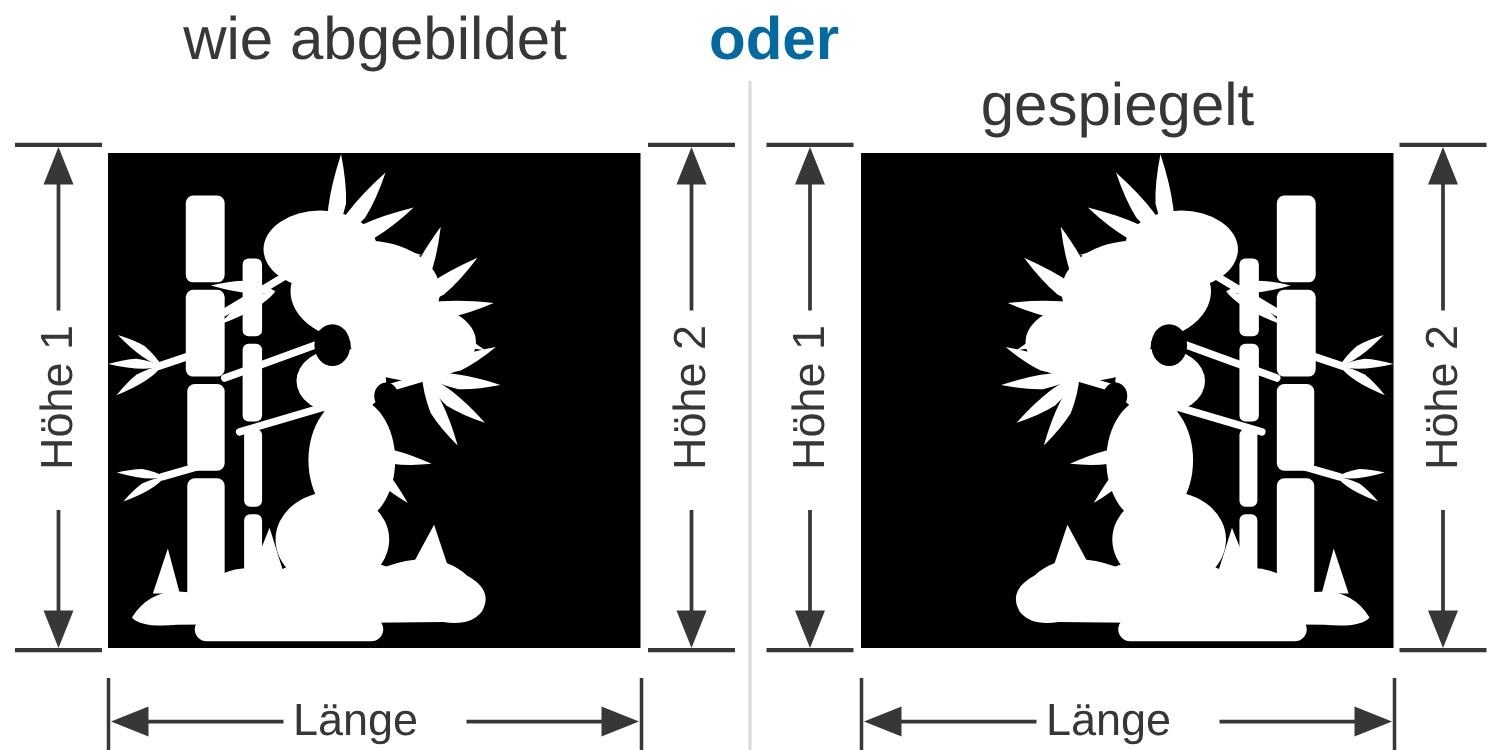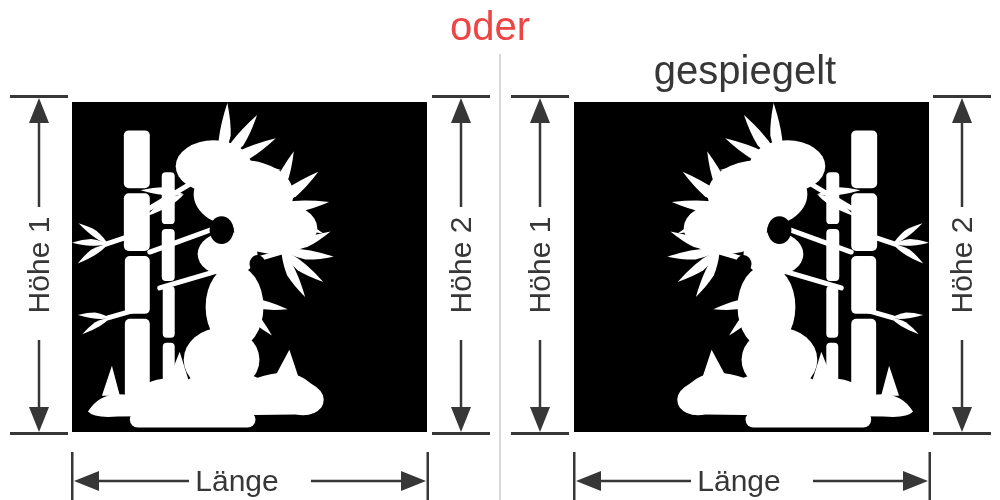--- a/index.html
+++ b/index.html
@@ -5,21 +5,21 @@
   html,body{margin:0;padding:0;background:#ffffff;}
   .stage{
     position:relative;width:1000px;height:500px;background:#ffffff;
     font-family:"Liberation Sans",sans-serif;color:#373737;overflow:hidden;
   }
   .title{
     position:absolute;top:2px;transform:translateX(-50%);
     font-size:40px;line-height:48px;white-space:nowrap;color:#373737;
   }
   .title.pos-left{left:250px;}
-  .title.pos-center{left:490px;color:#ef4444;}
+  .title.pos-center{left:516px;color:#0369a1;font-weight:bold;}
   .title.pos-right{left:745px;margin-top:44px;}
   .divider{position:absolute;left:499px;top:54px;width:2px;height:446px;background:#d8d8d8;}
   .square{position:absolute;top:102px;width:355px;height:330px;background:#000000;}
   .art{display:block;width:100%;height:100%;}
   .vmeasure{position:absolute;top:95px;width:62px;height:340px;}
   .vmeasure svg{position:absolute;left:0;top:0;}
   .vlabel{
     position:absolute;left:50%;top:50%;
     transform:translate(-50%,-50%) rotate(-90deg);
     font-size:30px;white-space:nowrap;color:#373737;
@@ -111,20 +111,21 @@
         <rect class="dim-fill" x="0" y="0" width="2.5" height="58"></rect>
         <rect class="dim-fill" x="355.5" y="0" width="2.5" height="58"></rect>
         <polygon class="dim-fill" points="3,29 28,19 28,39"></polygon>
         <line class="dim-stroke" x1="26" y1="29" x2="118" y2="29"></line>
         <line class="dim-stroke" x1="240" y1="29" x2="332" y2="29"></line>
         <polygon class="dim-fill" points="355,29 330,19 330,39"></polygon>
       </g>
     </defs>
   </svg>
 
+  <div class="title pos-left">wie abgebildet</div>
   <div class="title pos-center">oder</div>
   <div class="title pos-right">gespiegelt</div>
 
   <div class="divider"></div>
 
   <div class="vmeasure" style="left:8px">
     <svg width="62" height="340" viewBox="0 0 62 340">
         <use href="#vdim"></use>
       </svg>
     <div class="vlabel">Höhe 1</div>

